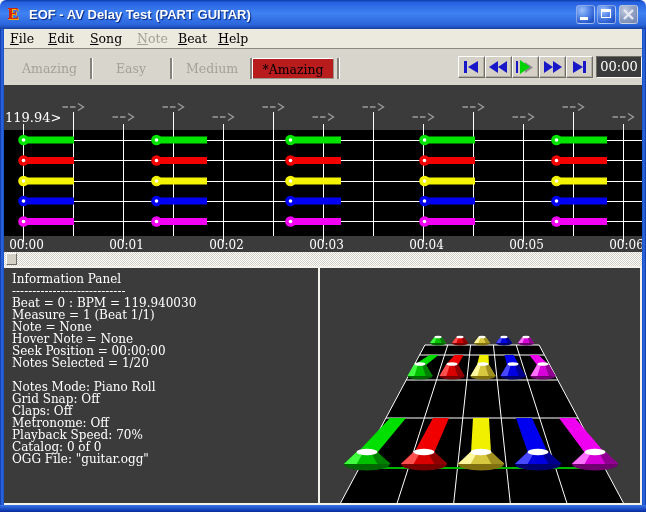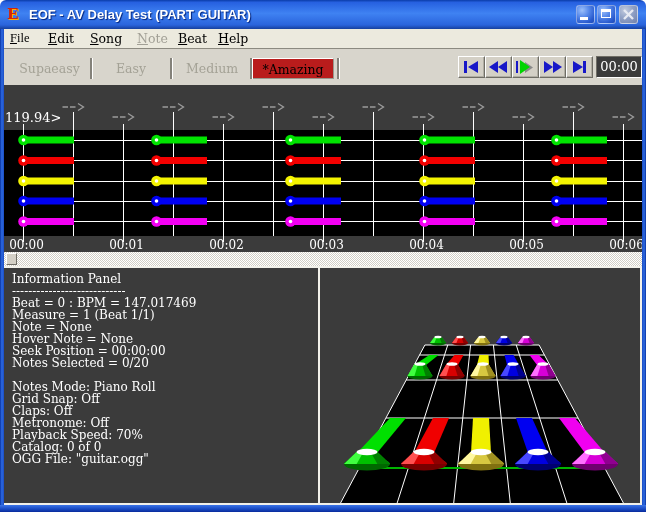--- a/index.html
+++ b/index.html
@@ -54,31 +54,31 @@
     <div id="btn-max" class="tb-btn tb-blue">
         <div class="g"></div>
       </div>
     <div id="btn-close" class="tb-btn tb-gray">
       <svg width="13" height="13">
           <path d="M2 2 L11 11 M11 2 L2 11" stroke="#e6e9f2" stroke-width="2.4"></path>
         </svg>
     </div>
   </div>
   <div id="menubar">
-      <span class="menu-item" style="left: 10px; font-family: Liberation Serif, serif;"><u>F</u>ile</span>
+      <span class="menu-item" style="left: 10px;"><u>F</u>ile</span>
       <span class="menu-item" style="left: 48px;"><u>E</u>dit</span>
       <span class="menu-item" style="left: 90px;"><u>S</u>ong</span>
       <span class="menu-item disabled" style="left: 137px;"><u>N</u>ote</span>
       <span class="menu-item" style="left: 178px;"><u>B</u>eat</span>
       <span class="menu-item" style="left: 218px;"><u>H</u>elp</span>
     </div>
   <div id="menusep"></div>
   <div id="toolbar">
     <div id="tabs">
-        <div class="tab" style="left: 10px; width: 79px;">Supaeasy</div>
+        <div class="tab" style="left: 10px; width: 79px;">Amazing</div>
         <div class="tab" style="left: 93px; width: 76px;">Easy</div>
         <div class="tab" style="left: 173px; width: 78px;">Medium</div>
         <div class="tab active" style="left: 252px; width: 82px;">*Amazing</div>
         <div class="tabdiv" style="left: 90px;"></div>
         <div class="tabdiv" style="left: 170px;"></div>
         <div class="tabdiv" style="left: 250px;"></div>
         <div class="tabdiv" style="left: 337px;"></div>
       </div>
     <div id="pbuttons">
         <div class="pb-btn" style="left: 458px;"><svg width="25" height="20" viewBox="0 0 25 20">
@@ -269,26 +269,26 @@
       </svg>
   </div>
   <div id="scrollrow">
     <div id="scrollthumb"></div>
   </div>
   <div id="hstrip"></div>
   <div id="info-panel">
       <div class="pad"></div>
       <div class="line">Information Panel</div>
       <div class="line">----------------------------</div>
-      <div class="line">Beat = 0 : BPM = 147.017469</div>
+      <div class="line">Beat = 0 : BPM = 119.940030</div>
       <div class="line">Measure = 1 (Beat 1/1)</div>
       <div class="line">Note = None</div>
       <div class="line">Hover Note = None</div>
       <div class="line">Seek Position = 00:00:00</div>
-      <div class="line">Notes Selected = 0/20</div>
+      <div class="line">Notes Selected = 1/20</div>
       <div class="line"></div>
       <div class="line">Notes Mode: Piano Roll</div>
       <div class="line">Grid Snap: Off</div>
       <div class="line">Claps: Off</div>
       <div class="line">Metronome: Off</div>
       <div class="line">Playback Speed: 70%</div>
       <div class="line">Catalog: 0 of 0</div>
       <div class="line">OGG File: "guitar.ogg"</div>
     </div>
   <div id="vdiv"></div>

